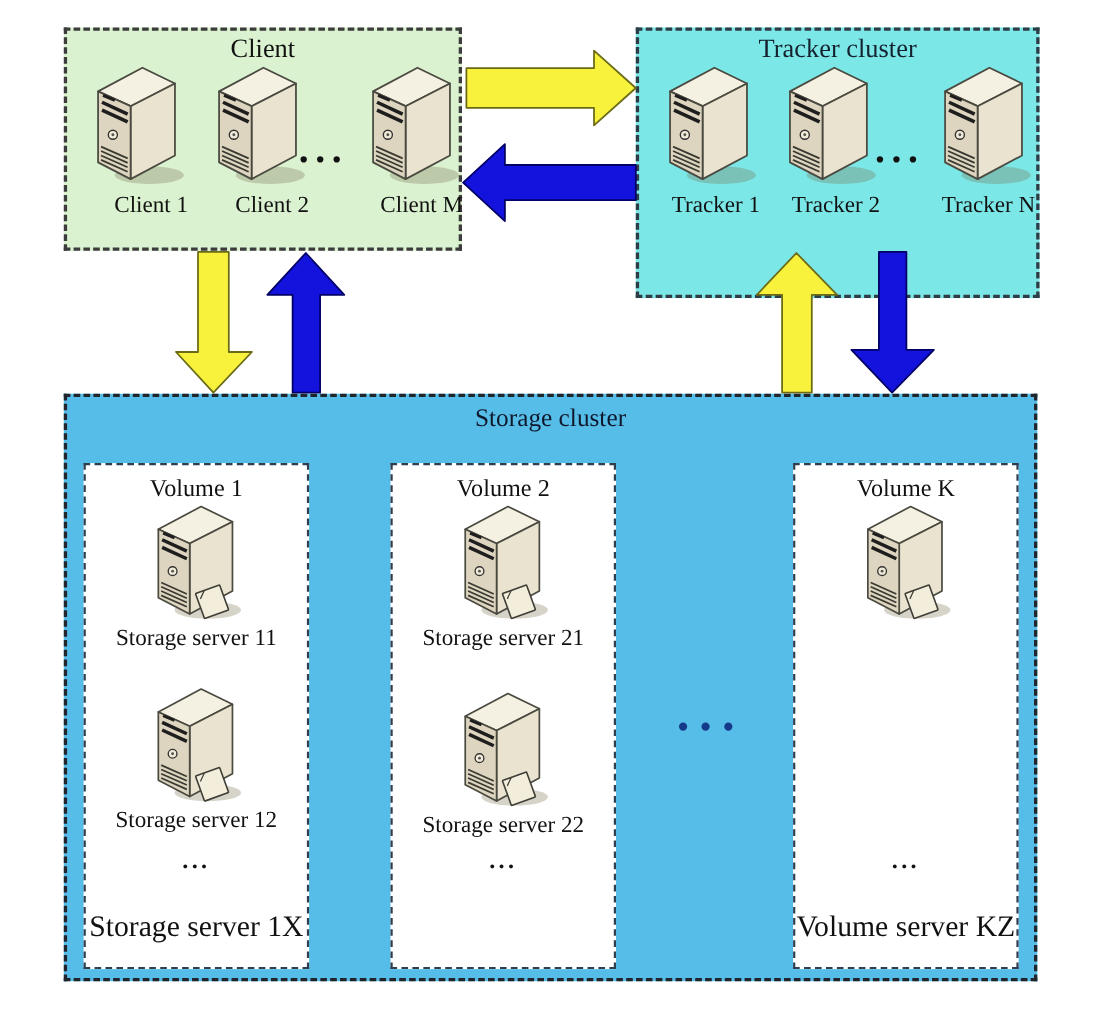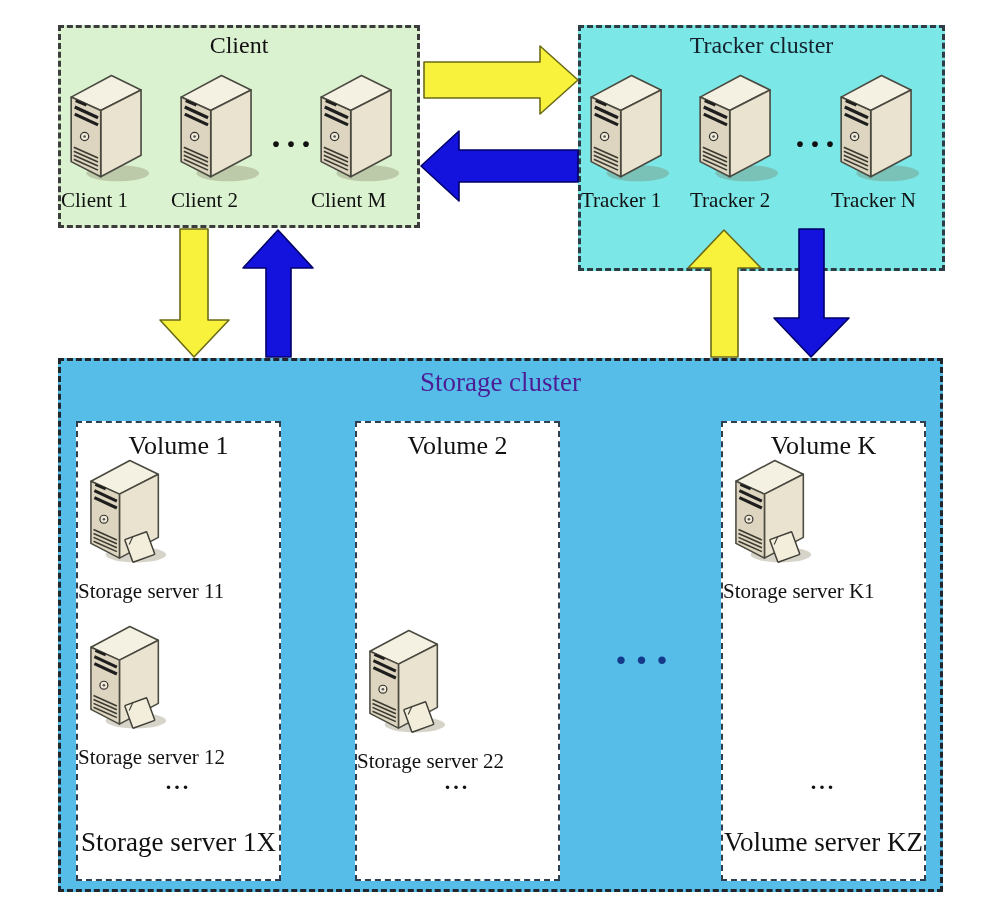--- a/index.html
+++ b/index.html
@@ -6,28 +6,28 @@
   .canvas{
     position:relative;width:1000px;height:919px;background:#ffffff;overflow:hidden;
     font-family:"Liberation Serif","DejaVu Serif",serif;color:#111;
   }
   .box{position:absolute;box-sizing:border-box;}
   .client-box{left:58px;top:25px;width:362px;height:203px;background:#dbf2d1;border:3px dashed #3c3c3c;}
   .tracker-box{left:578px;top:25px;width:367px;height:246px;background:#7ce7e7;border:3px dashed #2e3c46;}
   .storage-box{left:58px;top:358px;width:885px;height:534px;background:#55bde8;border:3px dashed #20262c;}
   .box-title{position:absolute;top:4px;left:0;width:100%;text-align:center;font-size:24px;}
   .tracker-box .box-title{color:#14212e;}
-  .storage-box .box-title{color:#4c1d95;font-size:27px;top:6px;}
-  .node{position:absolute;top:44px;width:110px;display:flex;flex-direction:column;align-items:flex-start;font-family:Liberation Serif, serif;}
+  .storage-box .box-title{color:#0f172a;font-size:23px;top:6px;}
+  .node{position:absolute;top:30px;width:110px;display:flex;flex-direction:column;align-items:flex-end;font-family:Liberation Serif, serif;}
   .node-label{margin-top:4px;font-size:21px;white-space:nowrap;}
   .server-icon{width:92px;height:112px;}
   .h-dots{position:absolute;top:86px;height:42px;line-height:42px;font-size:36px;font-weight:bold;letter-spacing:6px;text-align:center;width:70px;}
   .volume{position:absolute;top:60px;width:205px;height:460px;background:#ffffff;border:2.5px dashed #2f3f4f;box-sizing:border-box;}
-  .vol-title{position:absolute;top:8px;left:0;width:100%;text-align:center;font-size:26px;}
-  .vol-entry{position:absolute;left:0;width:100%;display:flex;flex-direction:column;align-items:flex-start;gap:12px;}
+  .vol-title{position:absolute;top:8px;left:0;width:100%;text-align:center;font-size:22px;}
+  .vol-entry{position:absolute;left:0;width:100%;display:flex;flex-direction:column;align-items:center;}
   .vol-entry .server-icon{width:95px;height:108px;}
   .vol-entry .node-label{margin-top:2px;}
   .vol-dots{position:absolute;left:0;width:100%;text-align:center;top:346px;font-size:22px;font-weight:bold;letter-spacing:3px;}
   .vol-last{position:absolute;left:0;width:100%;text-align:center;top:404px;font-size:27px;white-space:nowrap;}
   .storage-dots{position:absolute;left:495px;top:258px;width:180px;line-height:60px;font-size:46px;font-weight:bold;letter-spacing:9px;color:#163a8a;text-align:center;}
   .arrow-layer{position:absolute;left:0;top:0;width:1000px;height:919px;z-index:6;pointer-events:none;}
   .arrow-yellow{stroke:#6b6b17;stroke-width:1.6;stroke-linejoin:round;}
   .arrow-blue{stroke:#000066;stroke-width:1.6;stroke-linejoin:round;}
   .defs-hidden{position:absolute;width:0;height:0;overflow:hidden;}
 </style>
@@ -126,40 +126,46 @@
             <use href="#sym-doc"></use>
           </svg>
         <div class="node-label">Storage server 12</div>
       </div>
       <div class="vol-dots">...</div>
       <div class="vol-last">Storage server 1X</div>
     </div>
 
     <div class="volume" style="left:294px">
       <div class="vol-title">Volume 2</div>
+      <div class="vol-entry" style="top:34px">
+        <svg class="server-icon" viewBox="0 0 100 125">
+            <use href="#sym-server"></use>
+            <use href="#sym-doc"></use>
+          </svg>
+        <div class="node-label">Storage server 21</div>
+      </div>
       <div class="vol-entry" style="top:204px">
         <svg class="server-icon" viewBox="0 0 100 125">
             <use href="#sym-server"></use>
             <use href="#sym-doc"></use>
           </svg>
         <div class="node-label">Storage server 22</div>
       </div>
       <div class="vol-dots">...</div>
     </div>
 
     <div class="storage-dots">...</div>
 
     <div class="volume" style="left:660px">
       <div class="vol-title">Volume K</div>
       <div class="vol-entry" style="top:34px">
         <svg class="server-icon" viewBox="0 0 100 125">
             <use href="#sym-server"></use>
             <use href="#sym-doc"></use>
           </svg>
-        <div class="node-label">Storage server K1</div>
       </div>
       <div class="vol-dots">...</div>
       <div class="vol-last">Volume server KZ</div>
     </div>
   </div>
 
   <svg class="arrow-layer" viewBox="0 0 1000 919">
     <polygon class="arrow-yellow" points="424,62 540,62 540,46 578,80 540,114 540,98 424,98" fill="#f8f23c"></polygon>
     <polygon class="arrow-blue" points="578,150 459,150 459,131 421,166 459,201 459,182 578,182" fill="#1412dd"></polygon>
     <polygon class="arrow-yellow" points="180,229 208,229 208,320 229,320 194,357 160,320 180,320" fill="#f8f23c"></polygon>

